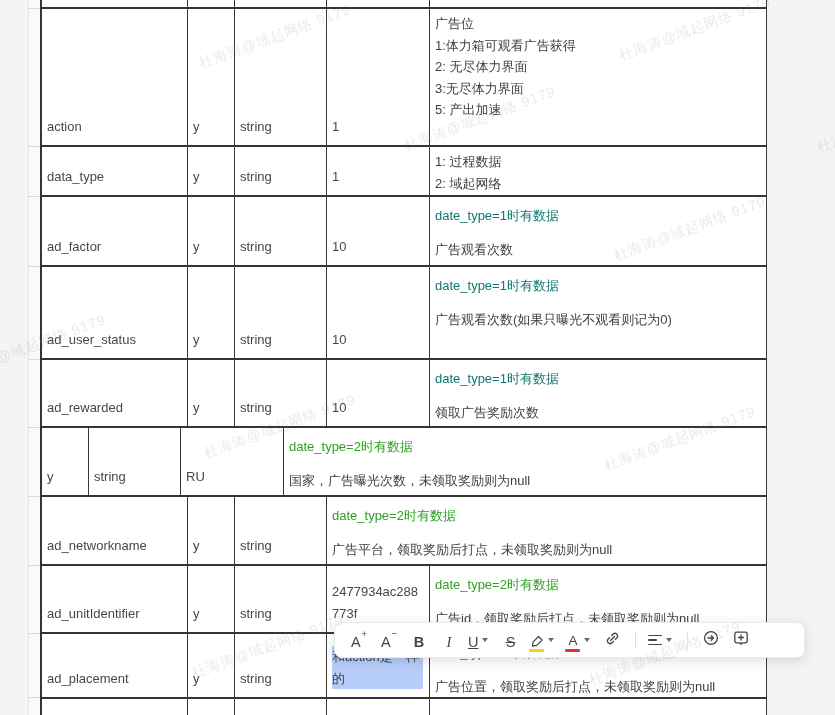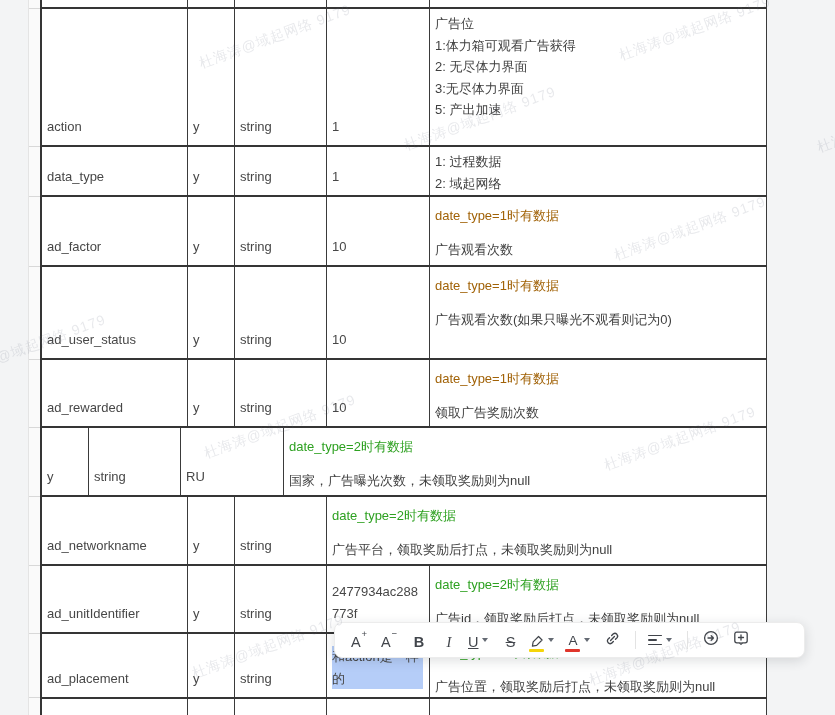--- a/index.html
+++ b/index.html
@@ -16,21 +16,21 @@
   .row>div{border-right:1.6px solid #3a3a3a;box-sizing:border-box;}
   .r0{height:9px}.r1{height:138px}.r2{height:50px}.r3{height:70px}.r4{height:93px}
   .r5{height:68px}.r6{height:69px}.r7{height:69px}.r8{height:68px}.r9{height:65px}
   .r10{height:16px;border-bottom:none}
   .c-field{width:146px}.c-req{width:47px}.c-type{width:92px}.c-ex{width:103px}.c-desc{flex:1}
   .bcell{display:flex;align-items:flex-end;padding:0 6px 8px 5px;font-size:13px;color:#474747;
          word-break:break-all;line-height:21.5px;}
   .dcell{padding:4px 8px 8px 5px;font-size:13px;color:#3f3f3f;line-height:21.5px;}
   .line{display:block;}
   .note{display:block;margin:4px 0 12px;}
-  .note-red{color:#a16207;}
+  .note-red{color:#0f766e;}
   .note-green{color:#2ea121;}
   .sel{background:#b5cdf8;}
   
   .toolbar{position:absolute;left:334px;top:622px;width:471px;height:36px;background:#fff;
            border:1px solid #ececec;border-radius:8px;box-shadow:0 3px 12px rgba(31,35,41,.14);
            display:flex;align-items:center;padding:0 9px;box-sizing:border-box;z-index:5;}
   .tbtn{display:flex;align-items:flex-end;justify-content:center;min-width:22px;height:24px;
         margin:0 4px;color:#41454b;font-size:14.5px;cursor:pointer;line-height:20px;}
   .tbtn .sign{font-size:9.5px;line-height:10px;margin-left:1px;align-self:flex-start;margin-top:1px;}
   .it{font-style:italic;font-family:"Liberation Serif",serif;}

